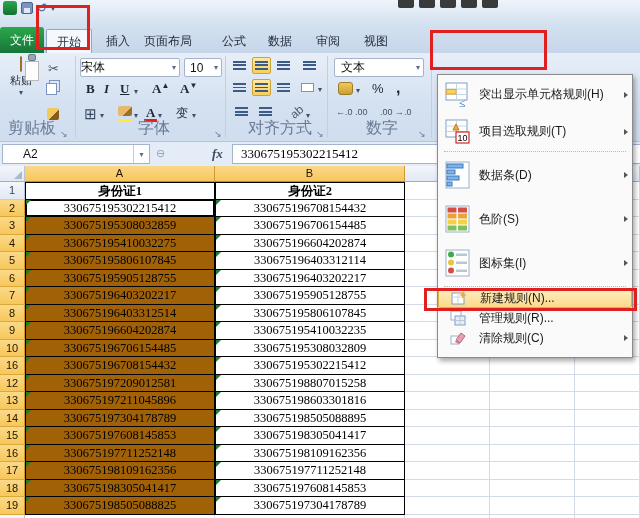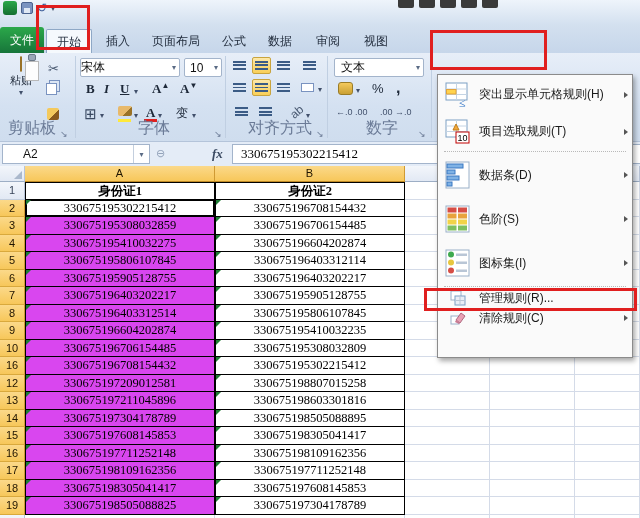--- a/index.html
+++ b/index.html
@@ -77,21 +77,21 @@
 .col-a { width:190px; } .col-b { width:190px; } .col-c { width:85px; } .col-d { width:85px; } .col-e { width:65px; }
 
 .grow { display:flex; height:17.5px; }
 .rh { width:25px; font-size:11px; text-align:center; line-height:17px; color:#3a465a;
   background:linear-gradient(#f3f6fb,#e2e9f4); border-right:1px solid #b8c4d8; border-bottom:1px solid #c3cedd; }
 .rh.sel { background:linear-gradient(#fbd98a,#f7c75a); border-right:1px solid #cf9a33; border-bottom:1px solid #d9a93c; color:#201500; }
 .cell { position:relative; font-family:"Liberation Serif",serif; font-size:12.5px; color:#000;
   text-align:center; line-height:16.5px; overflow:hidden; white-space:nowrap; }
 .cell.data { border-right:1px solid #000; border-bottom:1px solid #000; border-left:1px solid #000; background:#fff;text-align:center; }
 .cell.head { font-weight:bold; border-top:1px solid #000; }
-.cell.fill-blue { background:#d946ef; }
+.cell.fill-blue { background:#a16207; }
 .cell.active { box-shadow:inset 0 0 0 1px #000; }
 .cell.empty { border-right:1px solid #d4dbe8; border-bottom:1px solid #d4dbe8; }
 .tri { position:absolute; left:0; top:0; width:0; height:0; border-top:5px solid #1e7e34; border-right:5px solid transparent; }
 
 
 .cfmenu { position:absolute; left:437px; top:74px; width:196px; height:284px; background:#fafafa;
   border:1px solid #8b8b8b; box-shadow:2px 3px 5px rgba(0,0,0,.35); z-index:50; padding-top:1px; }
 .mi { display:flex; align-items:center; padding:0 4px 0 5px; position:relative; }
 .mi-b1 { height:37px; } .mi-b2 { height:44px; } .mi-s { height:20px; }
 .mi .ic { width:30px; display:flex; justify-content:center; align-items:center; flex:none; }
@@ -130,21 +130,21 @@
         <i></i>
         <i></i>
         <i></i>
       </div>
   </div>
 
   <div class="tabrow">
     <div class="file-tab">文件</div>
     <span class="rtab active" style="left:46px;">开始</span>
     <span class="rtab" style="left:96px;">插入</span>
-    <span class="rtab" style="left:142px;">页面布局</span>
+    <span class="rtab" style="left:134px;">页面布局</span>
     <span class="rtab" style="left:212px;">公式</span>
     <span class="rtab" style="left:258px;">数据</span>
     <span class="rtab" style="left:306px;">审阅</span>
     <span class="rtab" style="left:354px;">视图</span>
   </div>
 
   <div class="ribbon">
     <div class="gsep" style="left:75px;"></div>
     <div class="gsep" style="left:225px;"></div>
     <div class="gsep" style="left:327px;"></div>
@@ -508,20 +508,30 @@
           <circle cx="6" cy="13.5" r="3" fill="#e7c63f"></circle>
             <rect x="11" y="12.5" width="11" height="2.5" fill="#b9c6d6"></rect>
           <circle cx="6" cy="21.5" r="3" fill="#d64d45"></circle>
             <rect x="11" y="20.5" width="11" height="2.5" fill="#b9c6d6"></rect>
         </svg>
       </span>
       <span class="lbl">图标集(I)</span>
       <span class="sub"></span>
     </div>
     <div class="msep"></div>
+    <div class="mi mi-s hl">
+      <span class="ic">
+        <svg width="16" height="16" viewBox="0 0 16 16">
+          <rect x="1" y="3" width="12" height="11" fill="#fff" stroke="#7da0c4"></rect>
+          <path d="M1 7 H13 M7 3 V14" stroke="#c4d4e4"></path>
+          <path d="M12 1 L13.2 4 L16 5 L13.2 6 L12 9 L10.8 6 L8 5 L10.8 4 Z" fill="#f2a93c"></path>
+        </svg>
+      </span>
+      <span class="lbl">新建规则(N)...</span>
+    </div>
     <div class="mi mi-s">
       <span class="ic">
         <svg width="16" height="16" viewBox="0 0 16 16">
           <rect x="1" y="1" width="10" height="9" fill="#fff" stroke="#9ab0c8"></rect>
           <rect x="5" y="6" width="10" height="9" fill="#e9eef6" stroke="#7da0c4"></rect>
           <path d="M5 10.5 H15 M10 6 V15" stroke="#b9c6d6"></path>
         </svg>
       </span>
       <span class="lbl">管理规则(R)...</span>
     </div>

